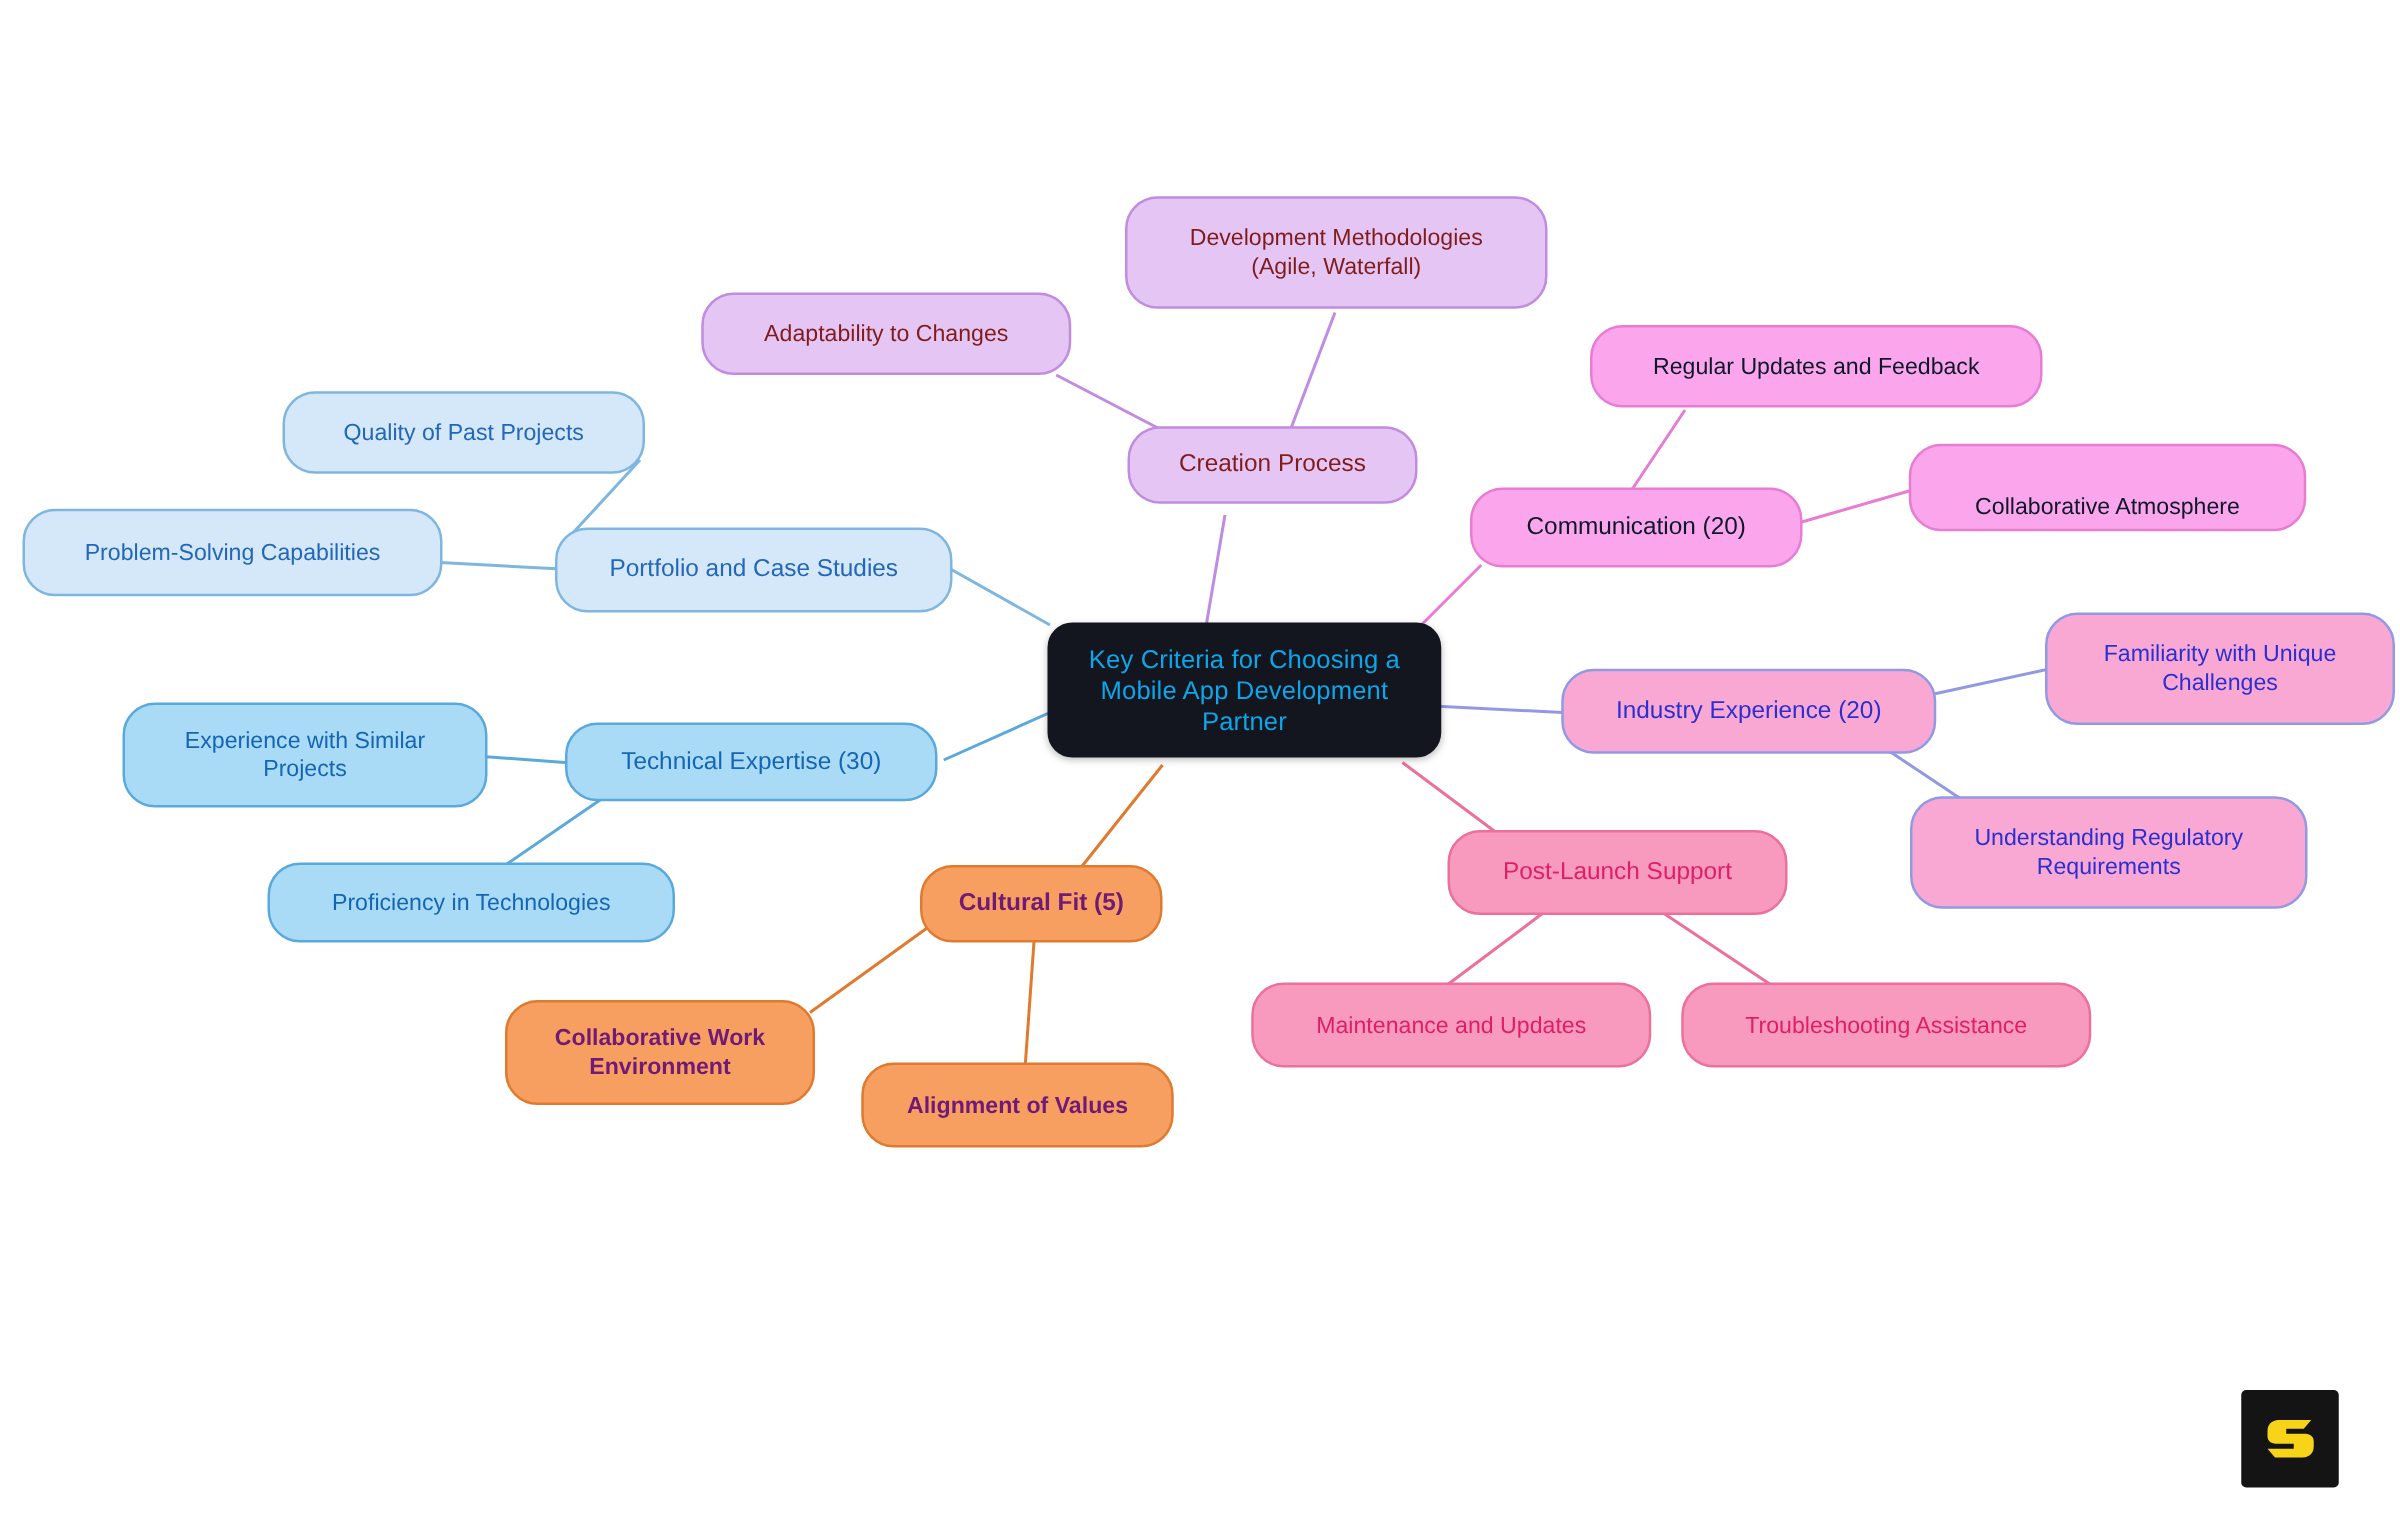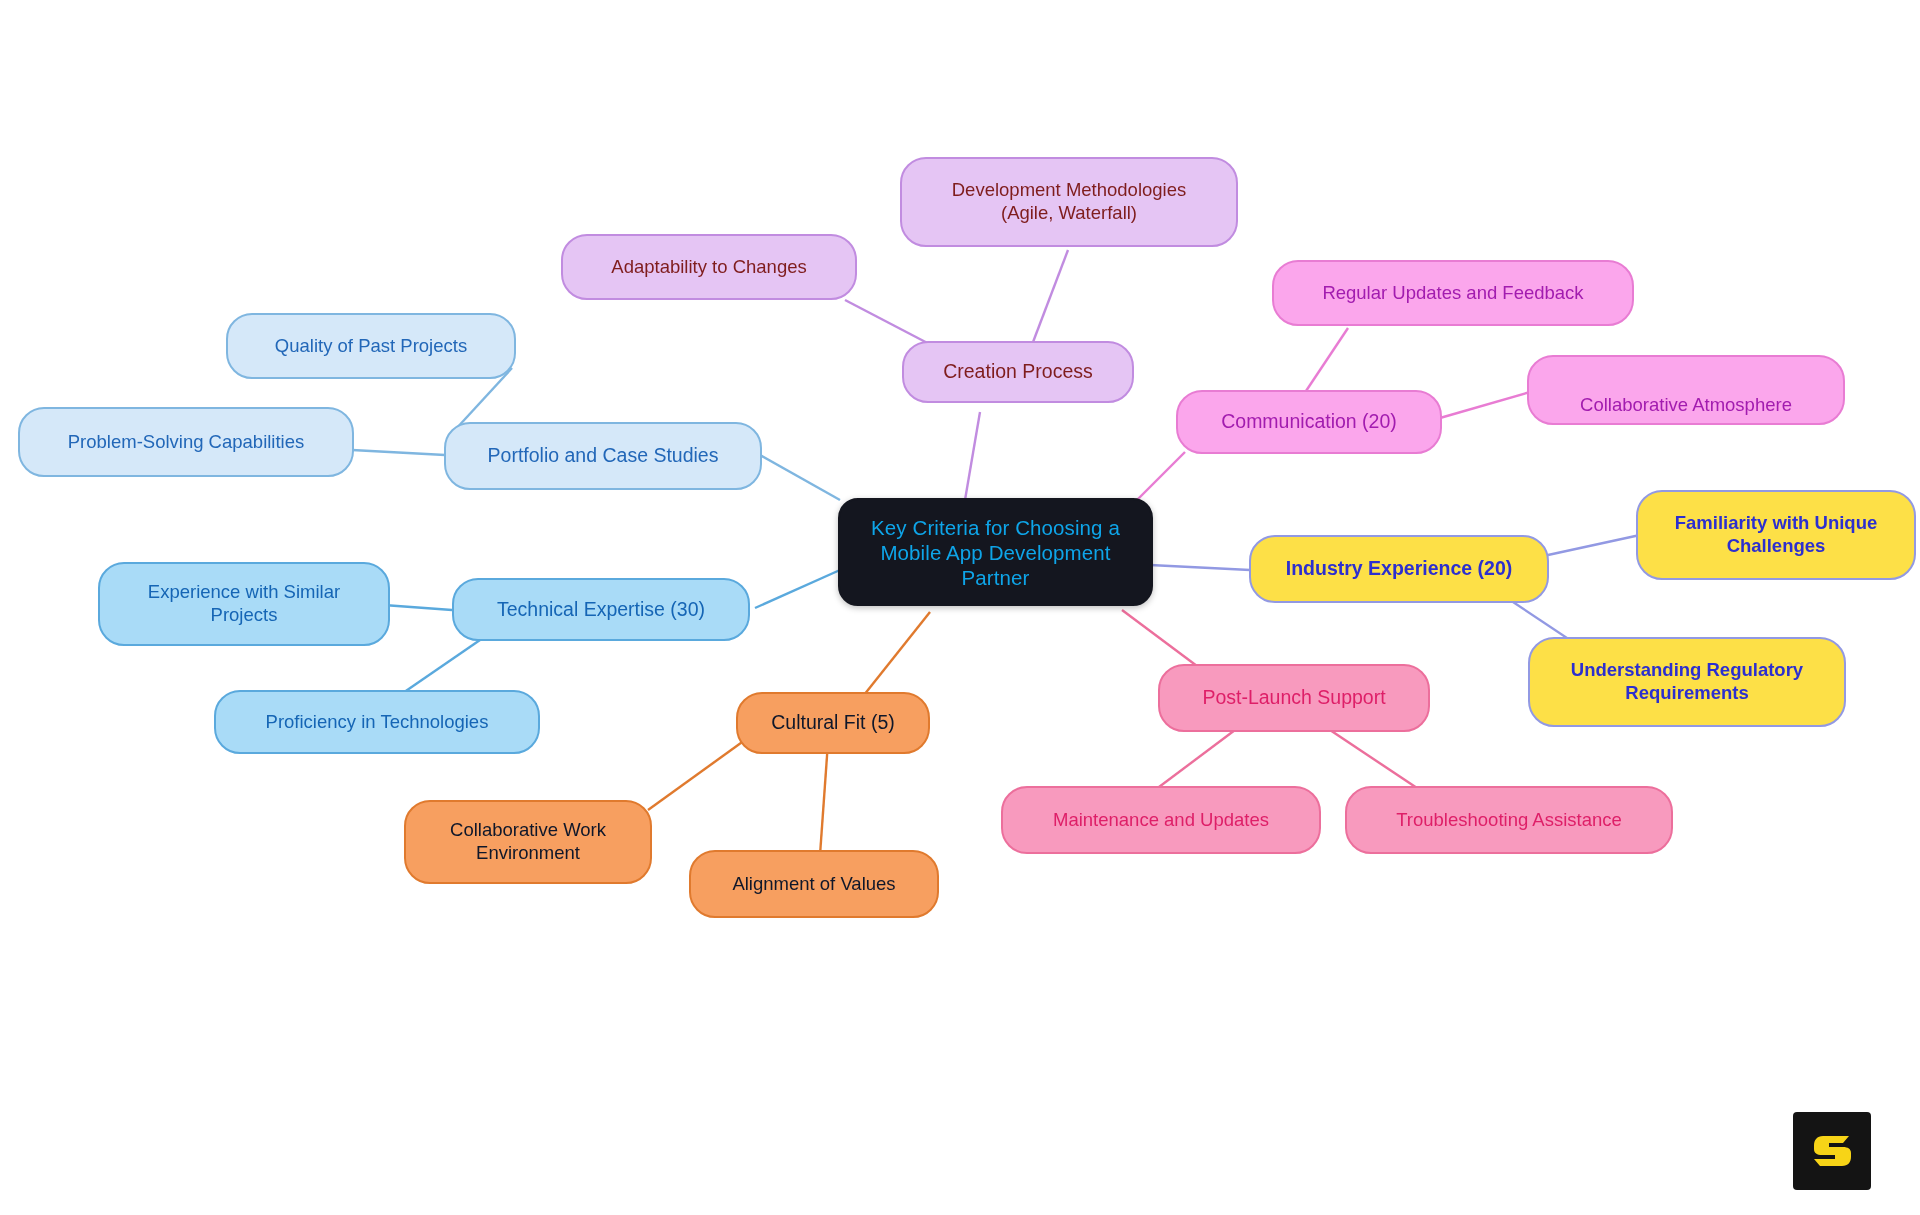--- a/index.html
+++ b/index.html
@@ -25,24 +25,24 @@
   .root{
     border-radius:20px;
     background:#14161f;border-color:#14161f;color:#0ea5e9;
     font-size:20.5px;letter-spacing:.1px;
     box-shadow:0 2px 6px rgba(0,0,0,.25);
   }
   
   .b-blue      {background:#a9dbf7;border-color:#5aa9dd;color:#1565b5;}
   .b-blue-lite {background:#d5e8f9;border-color:#7fb6e0;color:#2267b8;}
   .b-purple    {background:#e5c5f4;border-color:#c18ce0;color:#7f1d1d;}
-  .b-orange    {background:#f79f60;border-color:#e07a2e;color:#0f172a;}
-  .b-pinkmag   {background:#fba6ec;border-color:#e87cd3;color:#a21caf;}
+  .b-orange    {background:#f79f60;border-color:#e07a2e;color:#701a75;font-weight:bold;}
+  .b-pinkmag   {background:#fba6ec;border-color:#e87cd3;color:#0f172a;}
   .b-rose      {background:#f89abe;border-color:#ec6f9c;color:#de1f68;}
-  .b-peri      {background:#fde047;border-color:#9299e3;color:#2c2fcf;font-weight:bold;}
+  .b-peri      {background:#f9a8d4;border-color:#9299e3;color:#2c2fcf;}
   .fs18{font-size:18.5px;}
   .fs19{font-size:19.5px;}
   #logo{
     position:absolute;left:1793px;top:1112px;width:78px;height:78px;
     background:#141414;border-radius:4px;z-index:5;
     display:flex;align-items:center;justify-content:center;
   }
   #logo svg{display:block;}
 </style>
 </head>

